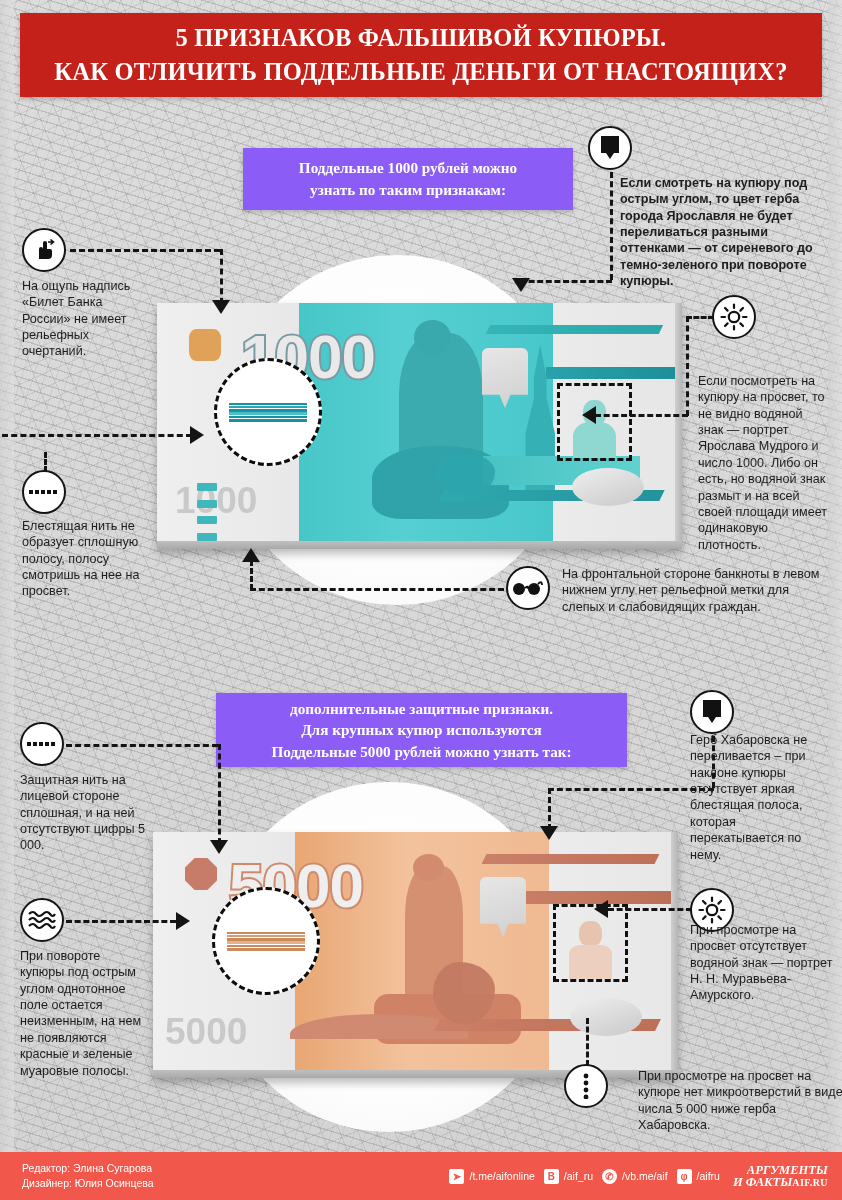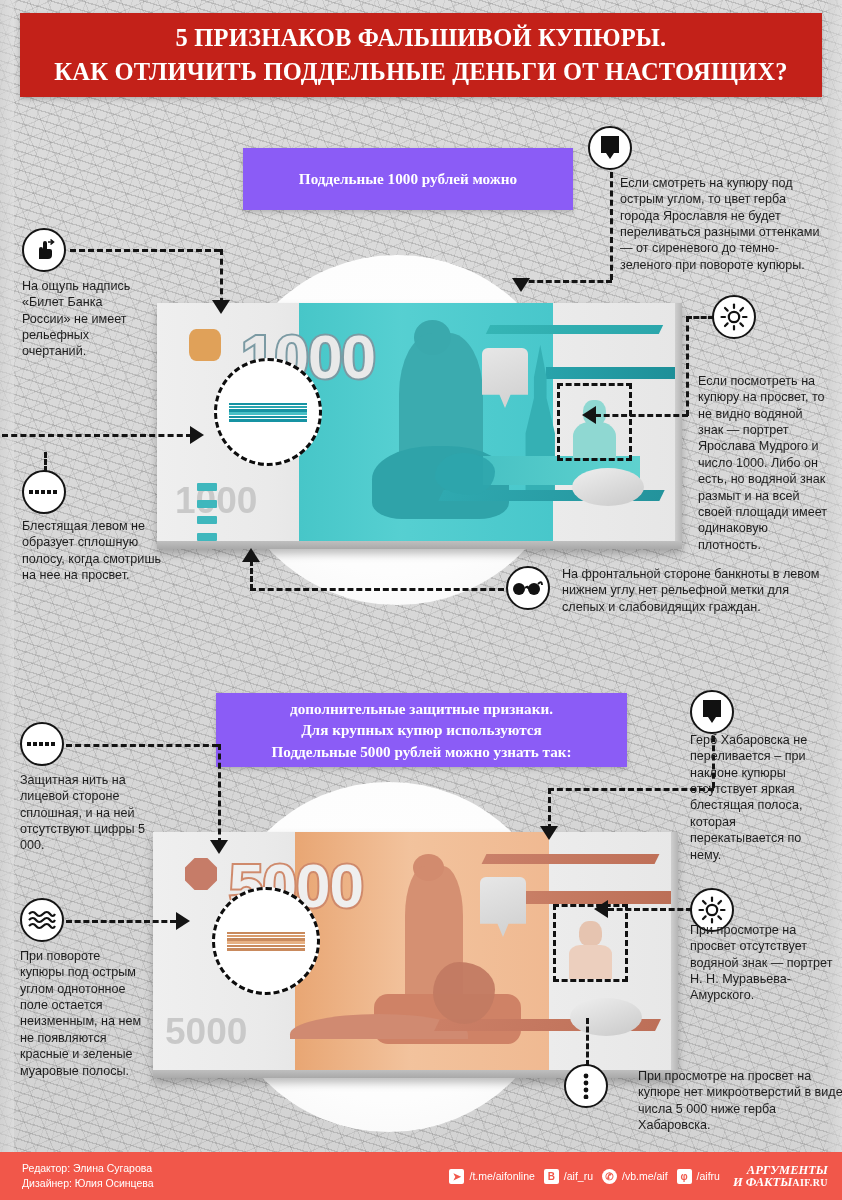--- a/index.html
+++ b/index.html
@@ -241,20 +241,21 @@
 <div class="v-edge-l"></div>
 <div class="v-edge-r"></div>
 
 <div class="header">
   <div class="line">5 ПРИЗНАКОВ ФАЛЬШИВОЙ КУПЮРЫ.</div>
   <div class="line">КАК ОТЛИЧИТЬ ПОДДЕЛЬНЫЕ ДЕНЬГИ ОТ НАСТОЯЩИХ?</div>
 </div>
 
 <div class="banner" id="banner1">
   <div class="bl">Поддельные 1000 рублей можно</div>
+  <div class="bl">узнать по таким признакам:</div>
 </div>
 
 <div class="bigcircle" id="circle1"></div>
 
 <div class="note" id="note1">
   <div class="base"></div>
   <div class="leftpanel"></div>
   <div class="midfield"></div>
   <div class="rightpanel"></div>
 
@@ -319,31 +320,31 @@
         <rect x="6" y="2" width="4" height="4"></rect>
         <rect x="12" y="2" width="4" height="4"></rect>
         <rect x="18" y="2" width="4" height="4"></rect>
         <rect x="24" y="2" width="4" height="4"></rect>
       </g>
   </svg>
 </div>
 <div class="dash-v" style="left:44px; top:452px; height:20px;"></div>
 <div class="dash-h" style="left:2px; top:434px; width:190px;"></div>
 <div class="arrow right" style="left:190px; top:426px;"></div>
-<div class="note-text" style="left:22px; top:518px; width:140px;">Блестящая левом не образует сплошную полосу, когда смотришь на нее на просвет.</div>
+<div class="note-text" style="left:22px; top:518px; width:140px;">Блестящая нить не образует сплошную полосу, полосу смотришь на нее на просвет.</div>
 
 <div class="icon-circle" style="left:588px; top:126px;">
   <svg width="20" height="26" viewBox="0 0 20 26" aria-hidden="true">
     <path d="M1 1 h18 v17 l-5 0 -4 6 -4 -6 -5 0z" fill="#111"></path>
   </svg>
 </div>
 <div class="dash-v" style="left:610px; top:172px; height:108px;"></div>
 <div class="dash-h" style="left:520px; top:280px; width:92px;"></div>
 <div class="arrow down" style="left:512px; top:278px;"></div>
-<div class="note-text" style="left:620px; top:175px; width:205px;">Если смотреть на купюру под острым углом, то цвет герба города Ярославля не будет переливаться разными оттенками — от сиреневого до темно-зеленого при повороте купюры.</div>
+<div class="note-text" style="left:620px; top:175px; width:205px;font-weight:bold;">Если смотреть на купюру под острым углом, то цвет герба города Ярославля не будет переливаться разными оттенками — от сиреневого до темно-зеленого при повороте купюры.</div>
 
 <div class="icon-circle" style="left:712px; top:295px;">
   <svg width="28" height="28" viewBox="0 0 28 28" aria-hidden="true">
     <circle cx="14" cy="14" r="5.2" fill="none" stroke="#111" stroke-width="2.2"></circle>
     <g stroke="#111" stroke-width="2.2" stroke-linecap="round">
       <line x1="14" y1="1.5" x2="14" y2="5"></line>
         <line x1="14" y1="23" x2="14" y2="26.5"></line>
       <line x1="1.5" y1="14" x2="5" y2="14"></line>
         <line x1="23" y1="14" x2="26.5" y2="14"></line>
       <line x1="5" y1="5" x2="7.6" y2="7.6"></line>

